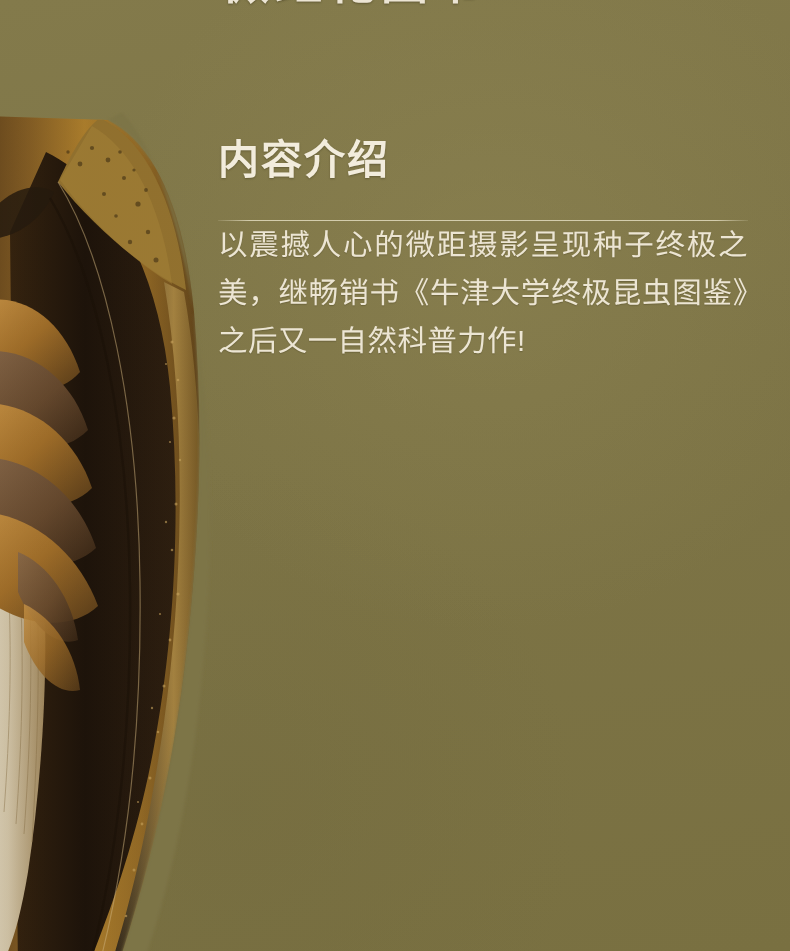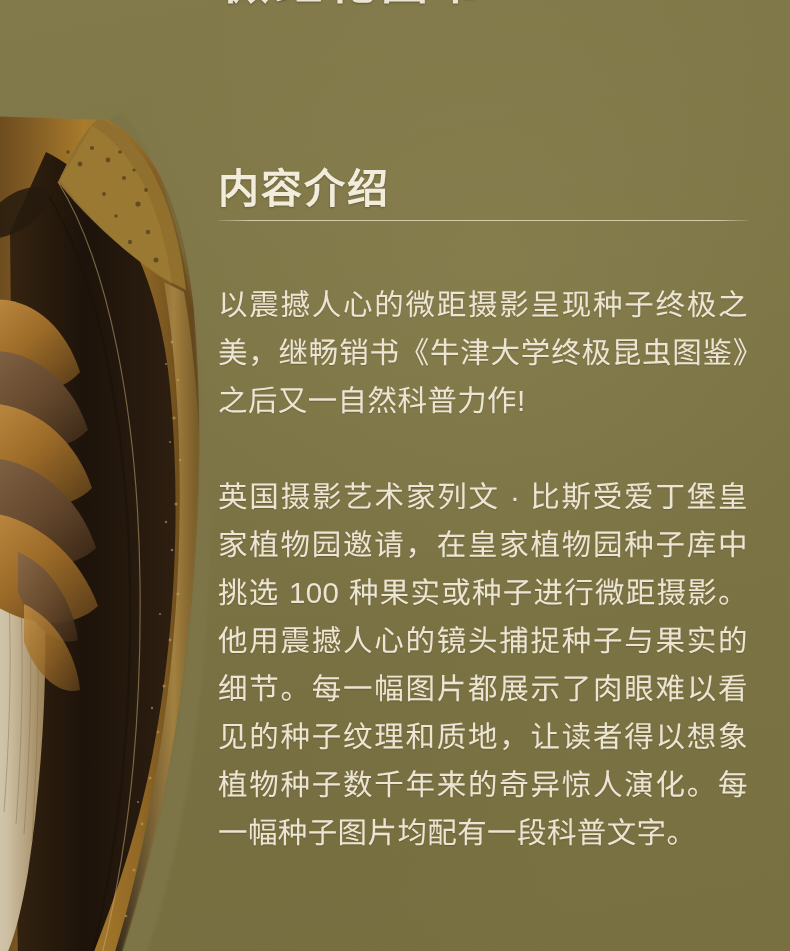--- a/index.html
+++ b/index.html
@@ -64,21 +64,21 @@
   
   .content {
     position: absolute;
     left: 218px;
     top: 140px;
     width: 530px;
   }
 
   .section-head {
     display: flex;
-    align-items: flex-end;
+    align-items: flex-start;
     justify-content: space-between;
     width: 100%;
     height: 70px;
   }
   .head-cn {
     color: #f2ecdc;
     font-family: "Liberation Serif", "DejaVu Serif", serif;
     font-size: 41px;
     font-weight: 700;
     letter-spacing: 2px;
@@ -102,21 +102,20 @@
     height: 1px;
     margin-top: 10px;
     background: linear-gradient(to right,
         rgba(216,209,178,0.15) 0%,
         rgba(216,209,178,0.95) 6%,
         rgba(216,209,178,0.95) 94%,
         rgba(216,209,178,0.15) 100%);
   }
 
   .body-copy {
-    margin-top: 60px;
     width: 530px;
   }
   .para {
     color: #ece5d3;
     font-size: 29.5px;
     line-height: 48px;
     letter-spacing: 0.4px;
     text-align: justify;
     text-align-last: left;
     text-justify: inter-character;
@@ -278,18 +277,17 @@
   <div class="content">
 
     <div class="section-head">
       <span class="head-cn">内容介绍</span>
     </div>
 
     <div class="head-rule"></div>
 
     <div class="body-copy">
       <p class="para">以震撼人心的微距摄影呈现种子终极之美，继畅销书《牛津大学终极昆虫图鉴》之后又一自然科普力作!</p>
-      <p class="para indent">英国摄影艺术家列文 · 比斯受爱丁堡皇家植物园邀请，在皇家植物园种子库中挑选 100 种果实或种子进行微距摄影。他用震撼人心的镜头捕捉种子与果实的细节。每一幅图片都展示了肉眼难以看见的种子纹理和质地，让读者得以想象植物种子数千年来的奇异惊人演化。每一幅种子图片均配有一段科普文字。</p>
     </div>
 
   </div>
 
 </div>
 
 </body></html>

